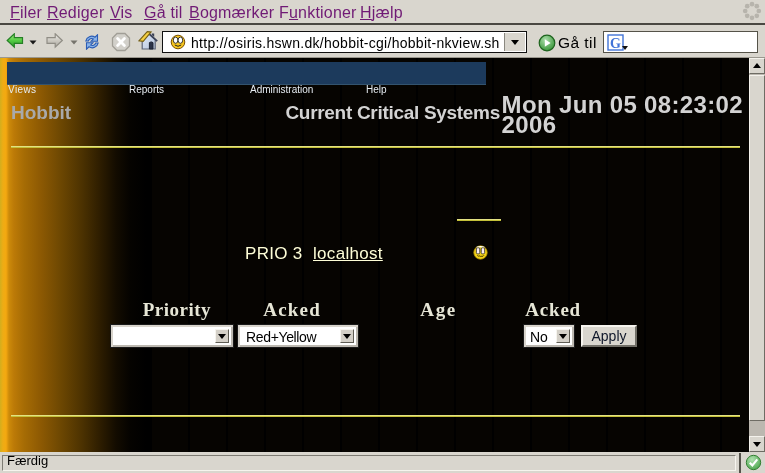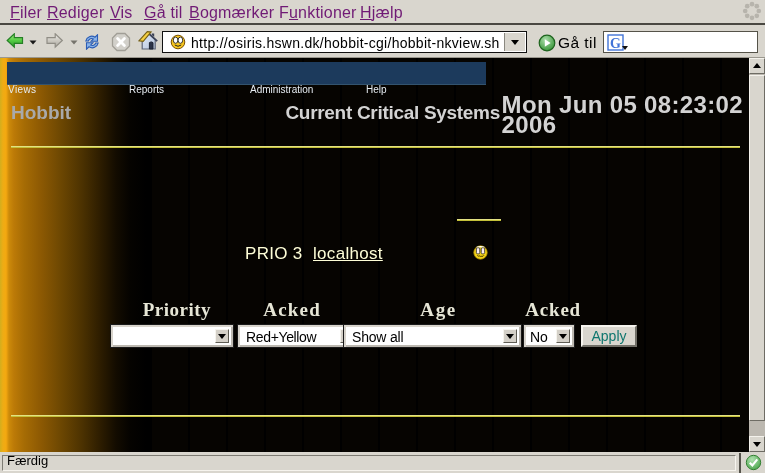--- a/index.html
+++ b/index.html
@@ -29,21 +29,21 @@
 #disk{position:absolute;left:440px;top:126px;width:81px;text-align:center;font-family:"Liberation Serif",serif;font-weight:bold;font-size:17px}
 #disk a{color:#8ba0cf;text-decoration:underline}
 #priorow{position:absolute;left:245px;top:186px;font-size:17px;letter-spacing:0.3px;color:#ffffd8}
 #priorow a{color:#ffffd8;}
 .flabel{position:absolute;top:241px;text-align:right;font-family:"Liberation Serif",serif;font-weight:bold;font-size:19px;color:#e6e6d6}
 
 .sel{position:absolute;top:266px;height:24px;box-sizing:border-box;background:#fff;border:1px solid #1a1a1a;box-shadow:inset 2px 2px 0 #d8d4cc, inset -2px -2px 0 #bcb8b0}
 .sel .txt{position:absolute;left:8px;top:4px;font-size:14px;color:#000;white-space:nowrap}
 .sel .btn{position:absolute;right:4px;top:4px;width:14px;height:14px;box-sizing:border-box;background:#d4d0c8;border-top:1px solid #f6f4ee;border-left:1px solid #f6f4ee;border-right:1px solid #5e5c54;border-bottom:1px solid #5e5c54}
 .tri{position:absolute;left:2px;top:4px;width:0;height:0;border-left:4px solid transparent;border-right:4px solid transparent;border-top:5px solid #000}
-#applybtn{position:absolute;left:581px;top:267px;width:56px;height:22px;box-sizing:border-box;background:#d9d6ce;border-top:2px solid #f6f4ee;border-left:2px solid #f6f4ee;border-right:2px solid #716f67;border-bottom:2px solid #716f67;text-align:center;font-size:14px;color:#0f766e;line-height:18px}
+#applybtn{position:absolute;left:581px;top:267px;width:56px;height:22px;box-sizing:border-box;background:#d9d6ce;border-top:2px solid #f6f4ee;border-left:2px solid #f6f4ee;border-right:2px solid #716f67;border-bottom:2px solid #716f67;text-align:center;font-size:14px;color:#0f172a;line-height:18px}
 #footer{position:absolute;right:12px;top:372px;font-size:11px;color:#e8e000}
 
 #scroll{position:absolute;left:749px;top:58px;width:16px;height:394px;background:#bcb8b0}
 .sbtn{position:absolute;left:0;width:16px;height:16px;background:#d9d6ce;border-top:1px solid #f4f2ec;border-left:1px solid #f4f2ec;border-right:1px solid #6e6c64;border-bottom:1px solid #6e6c64;box-sizing:border-box}
 #sthumb{position:absolute;left:0;top:17px;width:16px;height:346px;background:#d9d6ce;border-top:1px solid #f4f2ec;border-left:1px solid #f4f2ec;border-right:1px solid #6e6c64;border-bottom:1px solid #6e6c64;box-sizing:border-box}
 
 #statusbar{position:absolute;left:0;top:452px;width:765px;height:21px;background:#d9d6ce}
 #stpanel{position:absolute;left:2px;top:3px;width:734px;height:16px;border:1px solid;border-color:#7e7c74 #f6f4ee #f6f4ee #7e7c74;box-sizing:border-box}
 #sttext{position:absolute;left:4px;top:-3px;font-size:13px;color:#000}
 #stdiv{position:absolute;left:739px;top:1px;width:2px;height:20px;background:#55534b}
@@ -181,26 +181,20 @@
         <div class="btn">
           <div class="tri"></div>
         </div>
       </div>
     <div class="sel" style="left:237px;width:122px">
         <span class="txt" style="letter-spacing:-0.35px">Red+Yellow</span>
         <div class="btn">
           <div class="tri"></div>
         </div>
       </div>
-    <div class="sel" style="left:343px;width:179px">
-        <span class="txt" style="letter-spacing:-0.2px">Show all</span>
-        <div class="btn">
-          <div class="tri"></div>
-        </div>
-      </div>
     <div class="sel" style="left:523px;width:52px">
         <span class="txt" style="left:6px">No</span>
         <div class="btn">
           <div class="tri"></div>
         </div>
       </div>
     <div id="applybtn">Apply</div>
     <div class="hrY" style="left:11px;top:357px;width:729px"></div>
   </div>
 

